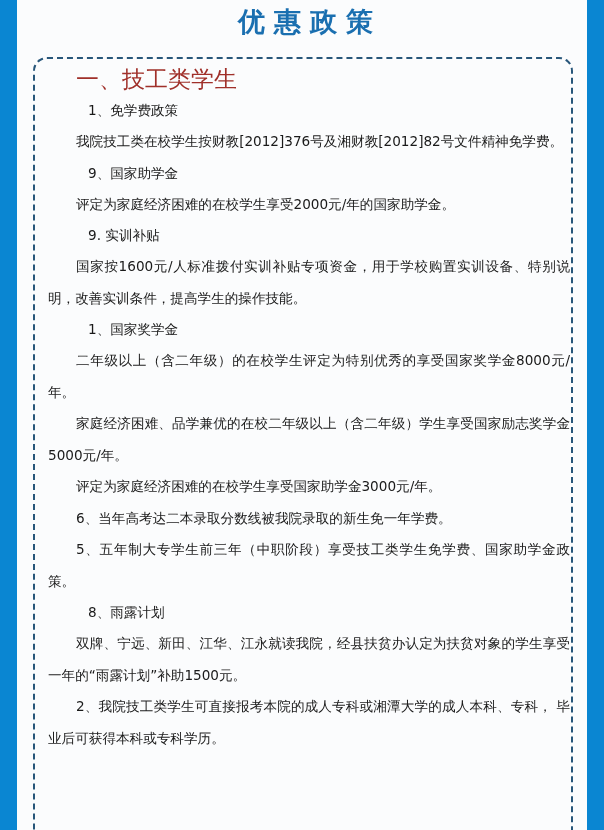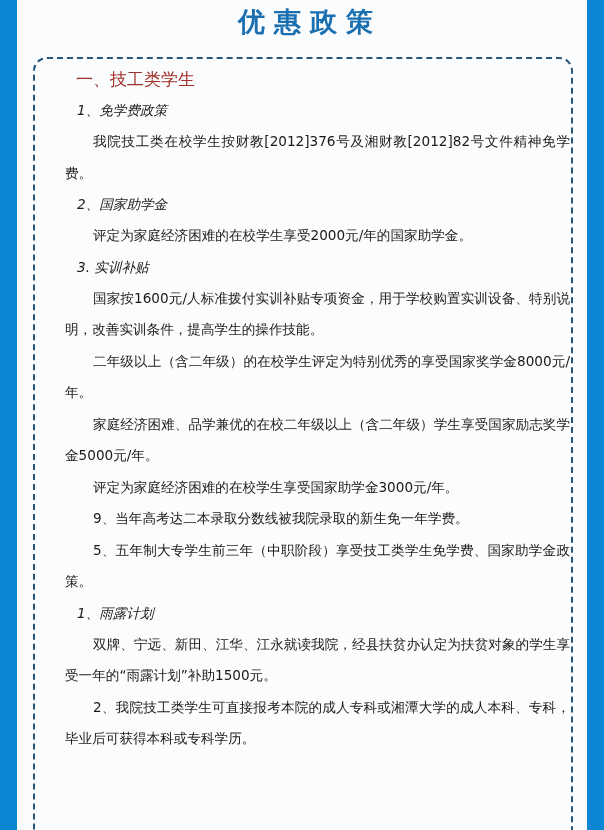--- a/index.html
+++ b/index.html
@@ -55,70 +55,69 @@
     }
     .content {
       position: absolute;
       left: 48px;
       right: 34px;
       top: 64px;
       font-size: 13.6px;
       color: #1a1a1a;
     }
     .section-heading {
-      font-size: 17px;
+      font-size: 23px;
       color: #a0302a;
       margin-left: 28px;
       height: 31px;
       line-height: 31px;
     }
     .item-title {
-      margin-left: 29px;
+      margin-left: 40px;
       height: 31px;
       line-height: 31px;
-      font-style: italic;
     }
     .para {
       text-indent: 28px;
       line-height: 31.5px;
       text-align: justify;
-      margin-left: 17px;
     }
   </style>
 </head>
 <body>
 
 <div class="side-bar left"></div>
 <div class="side-bar right"></div>
 
 <div class="page">
   <div class="title">优惠政策</div>
   <div class="dashed-box"></div>
 </div>
 
 <div class="content">
 
   <div>
     <div class="section-heading">一、技工类学生</div>
     <div class="item-title">1、免学费政策</div>
     <div class="para">我院技工类在校学生按财教[2012]376号及湘财教[2012]82号文件精神免学费。</div>
-    <div class="item-title">2、国家助学金</div>
+    <div class="item-title">9、国家助学金</div>
     <div class="para">评定为家庭经济困难的在校学生享受2000元/年的国家助学金。</div>
-    <div class="item-title">3.  实训补贴</div>
+    <div class="item-title">9.  实训补贴</div>
     <div class="para">国家按1600元/人标准拨付实训补贴专项资金，用于学校购置实训设备、特别说明，改善实训条件，提高学生的操作技能。</div>
   </div>
 
   <div>
+    <div class="item-title">1、国家奖学金</div>
     <div class="para">二年级以上（含二年级）的在校学生评定为特别优秀的享受国家奖学金8000元/年。</div>
     <div class="para">家庭经济困难、品学兼优的在校二年级以上（含二年级）学生享受国家励志奖学金5000元/年。</div>
     <div class="para">评定为家庭经济困难的在校学生享受国家助学金3000元/年。</div>
-    <div class="para">9、当年高考达二本录取分数线被我院录取的新生免一年学费。</div>
+    <div class="para">6、当年高考达二本录取分数线被我院录取的新生免一年学费。</div>
     <div class="para">5、五年制大专学生前三年（中职阶段）享受技工类学生免学费、国家助学金政策。</div>
   </div>
 
   <div>
-    <div class="item-title">1、雨露计划</div>
+    <div class="item-title">8、雨露计划</div>
     <div class="para">双牌、宁远、新田、江华、江永就读我院，经县扶贫办认定为扶贫对象的学生享受一年的“雨露计划”补助1500元。</div>
     <div class="para">2、我院技工类学生可直接报考本院的成人专科或湘潭大学的成人本科、专科，  毕业后可获得本科或专科学历。</div>
 
   </div>
 
 </div>
 
 </body></html>

